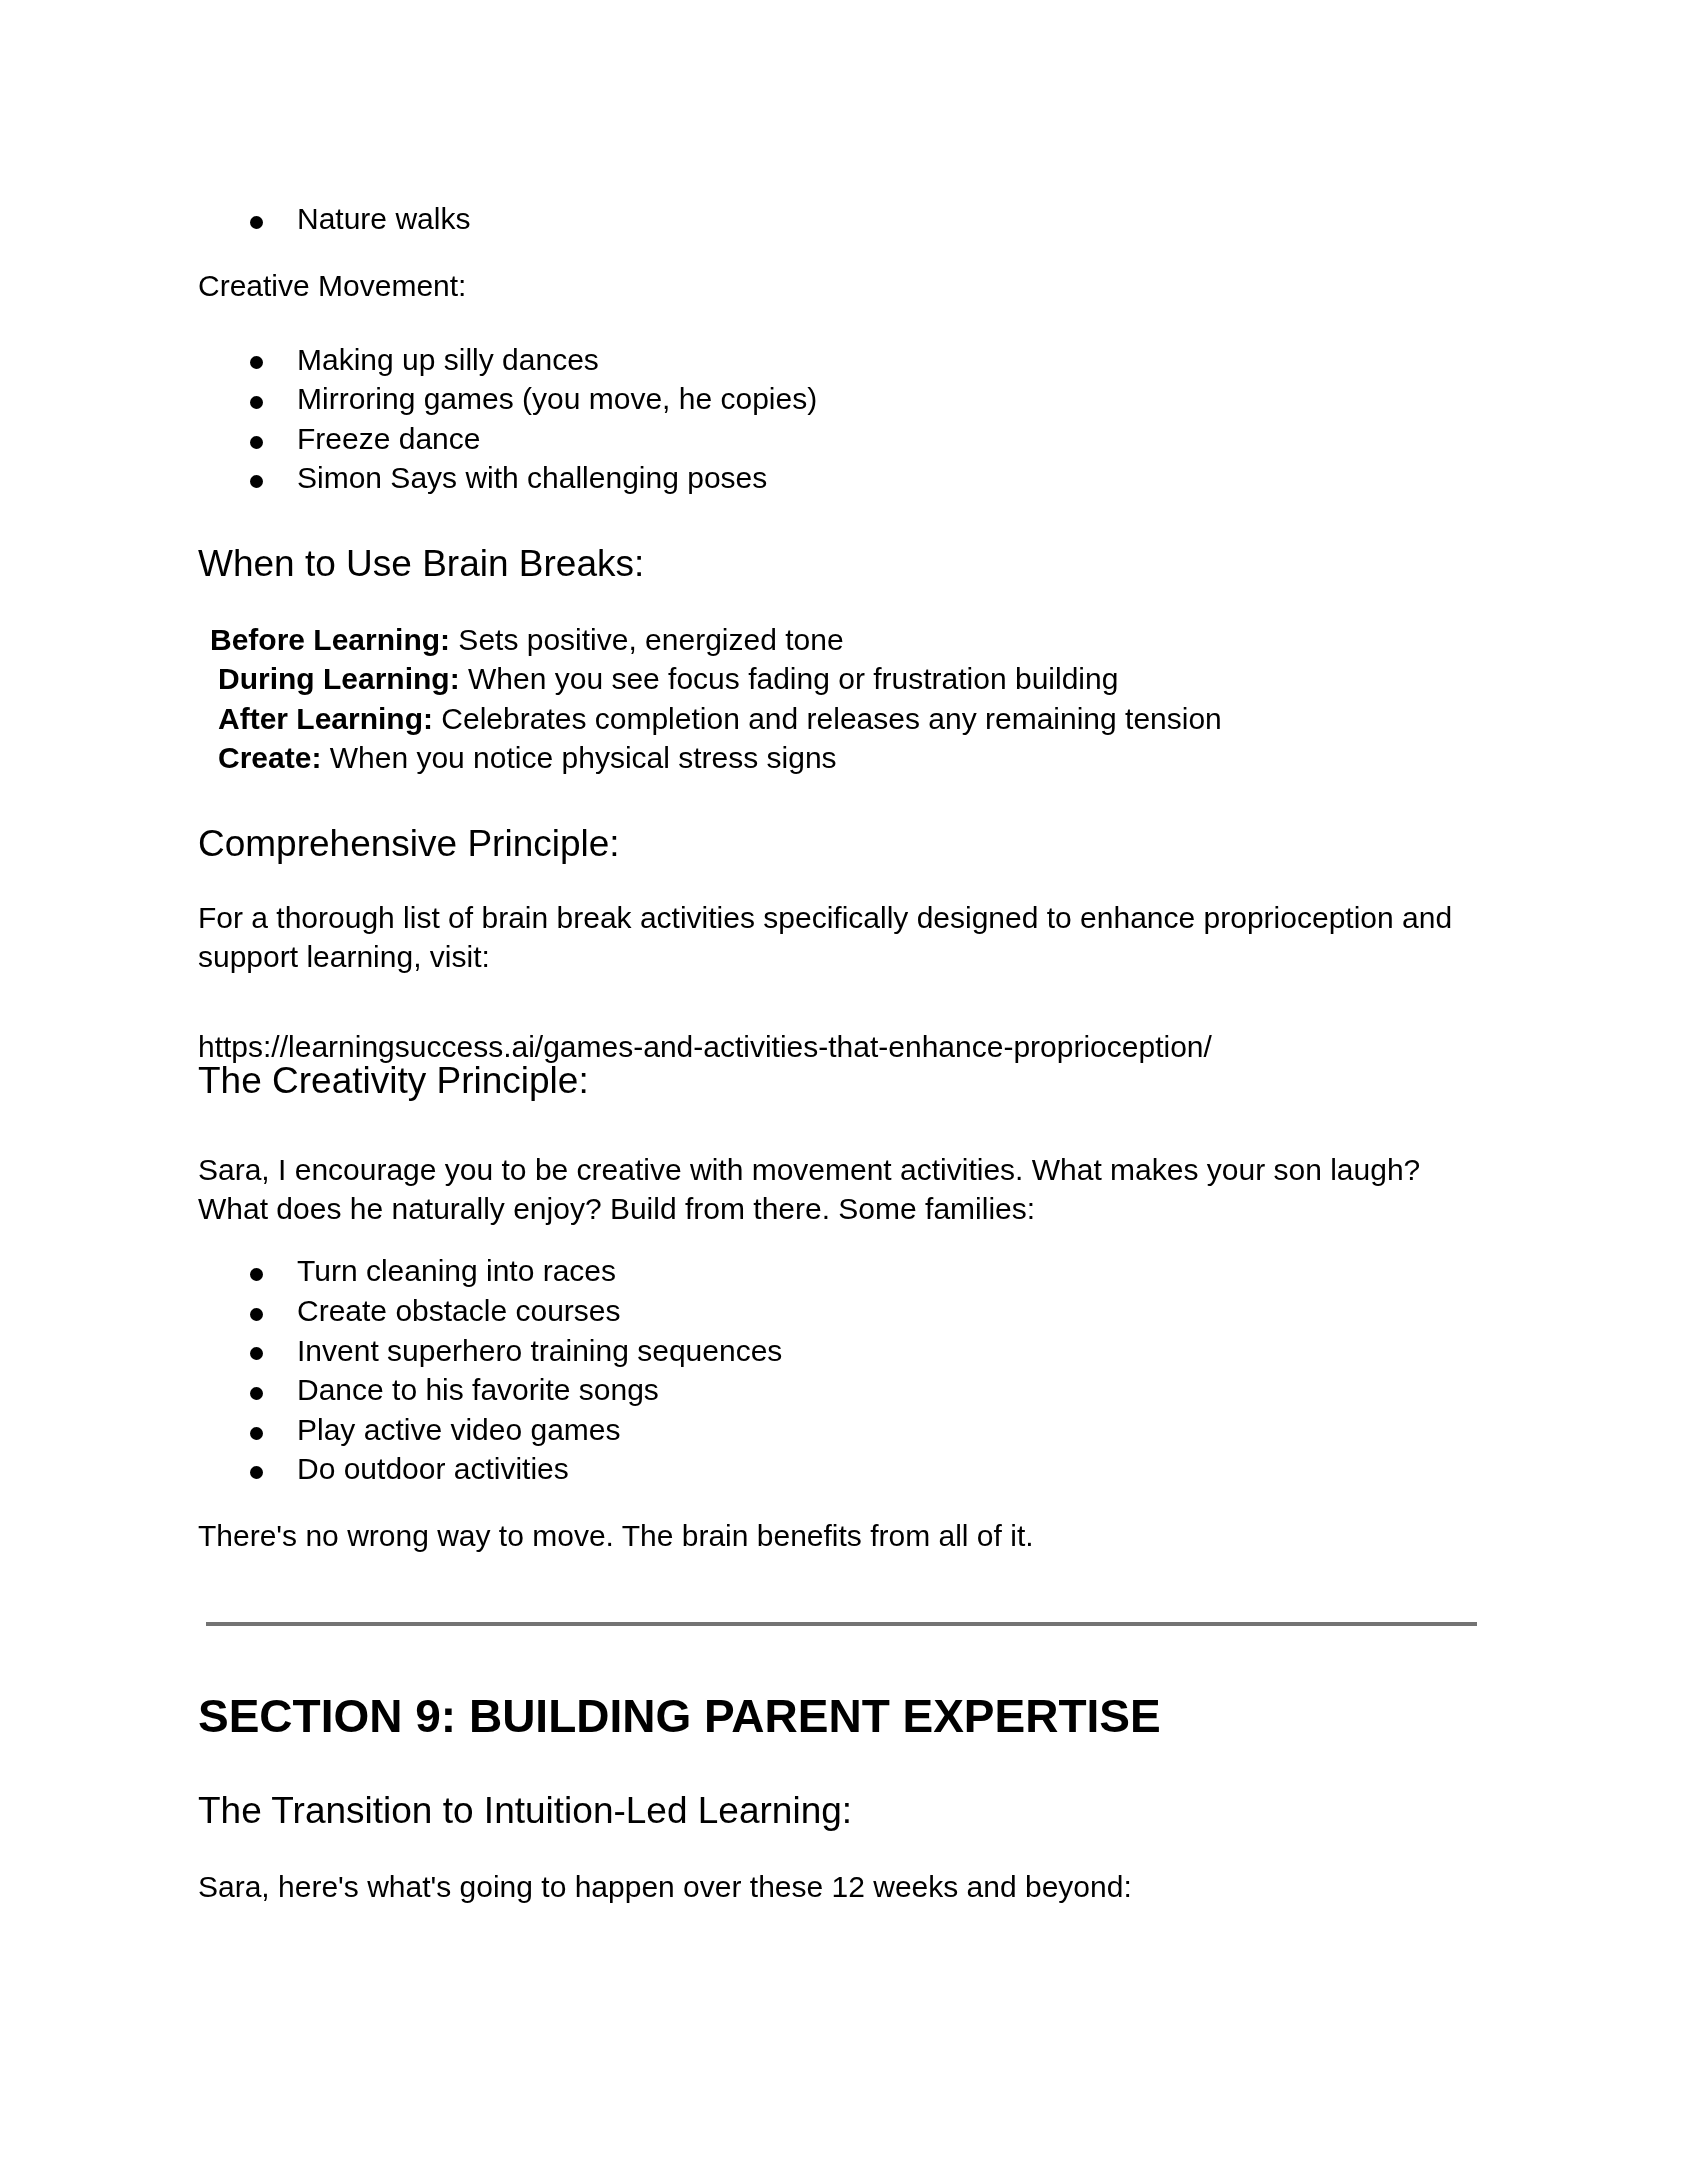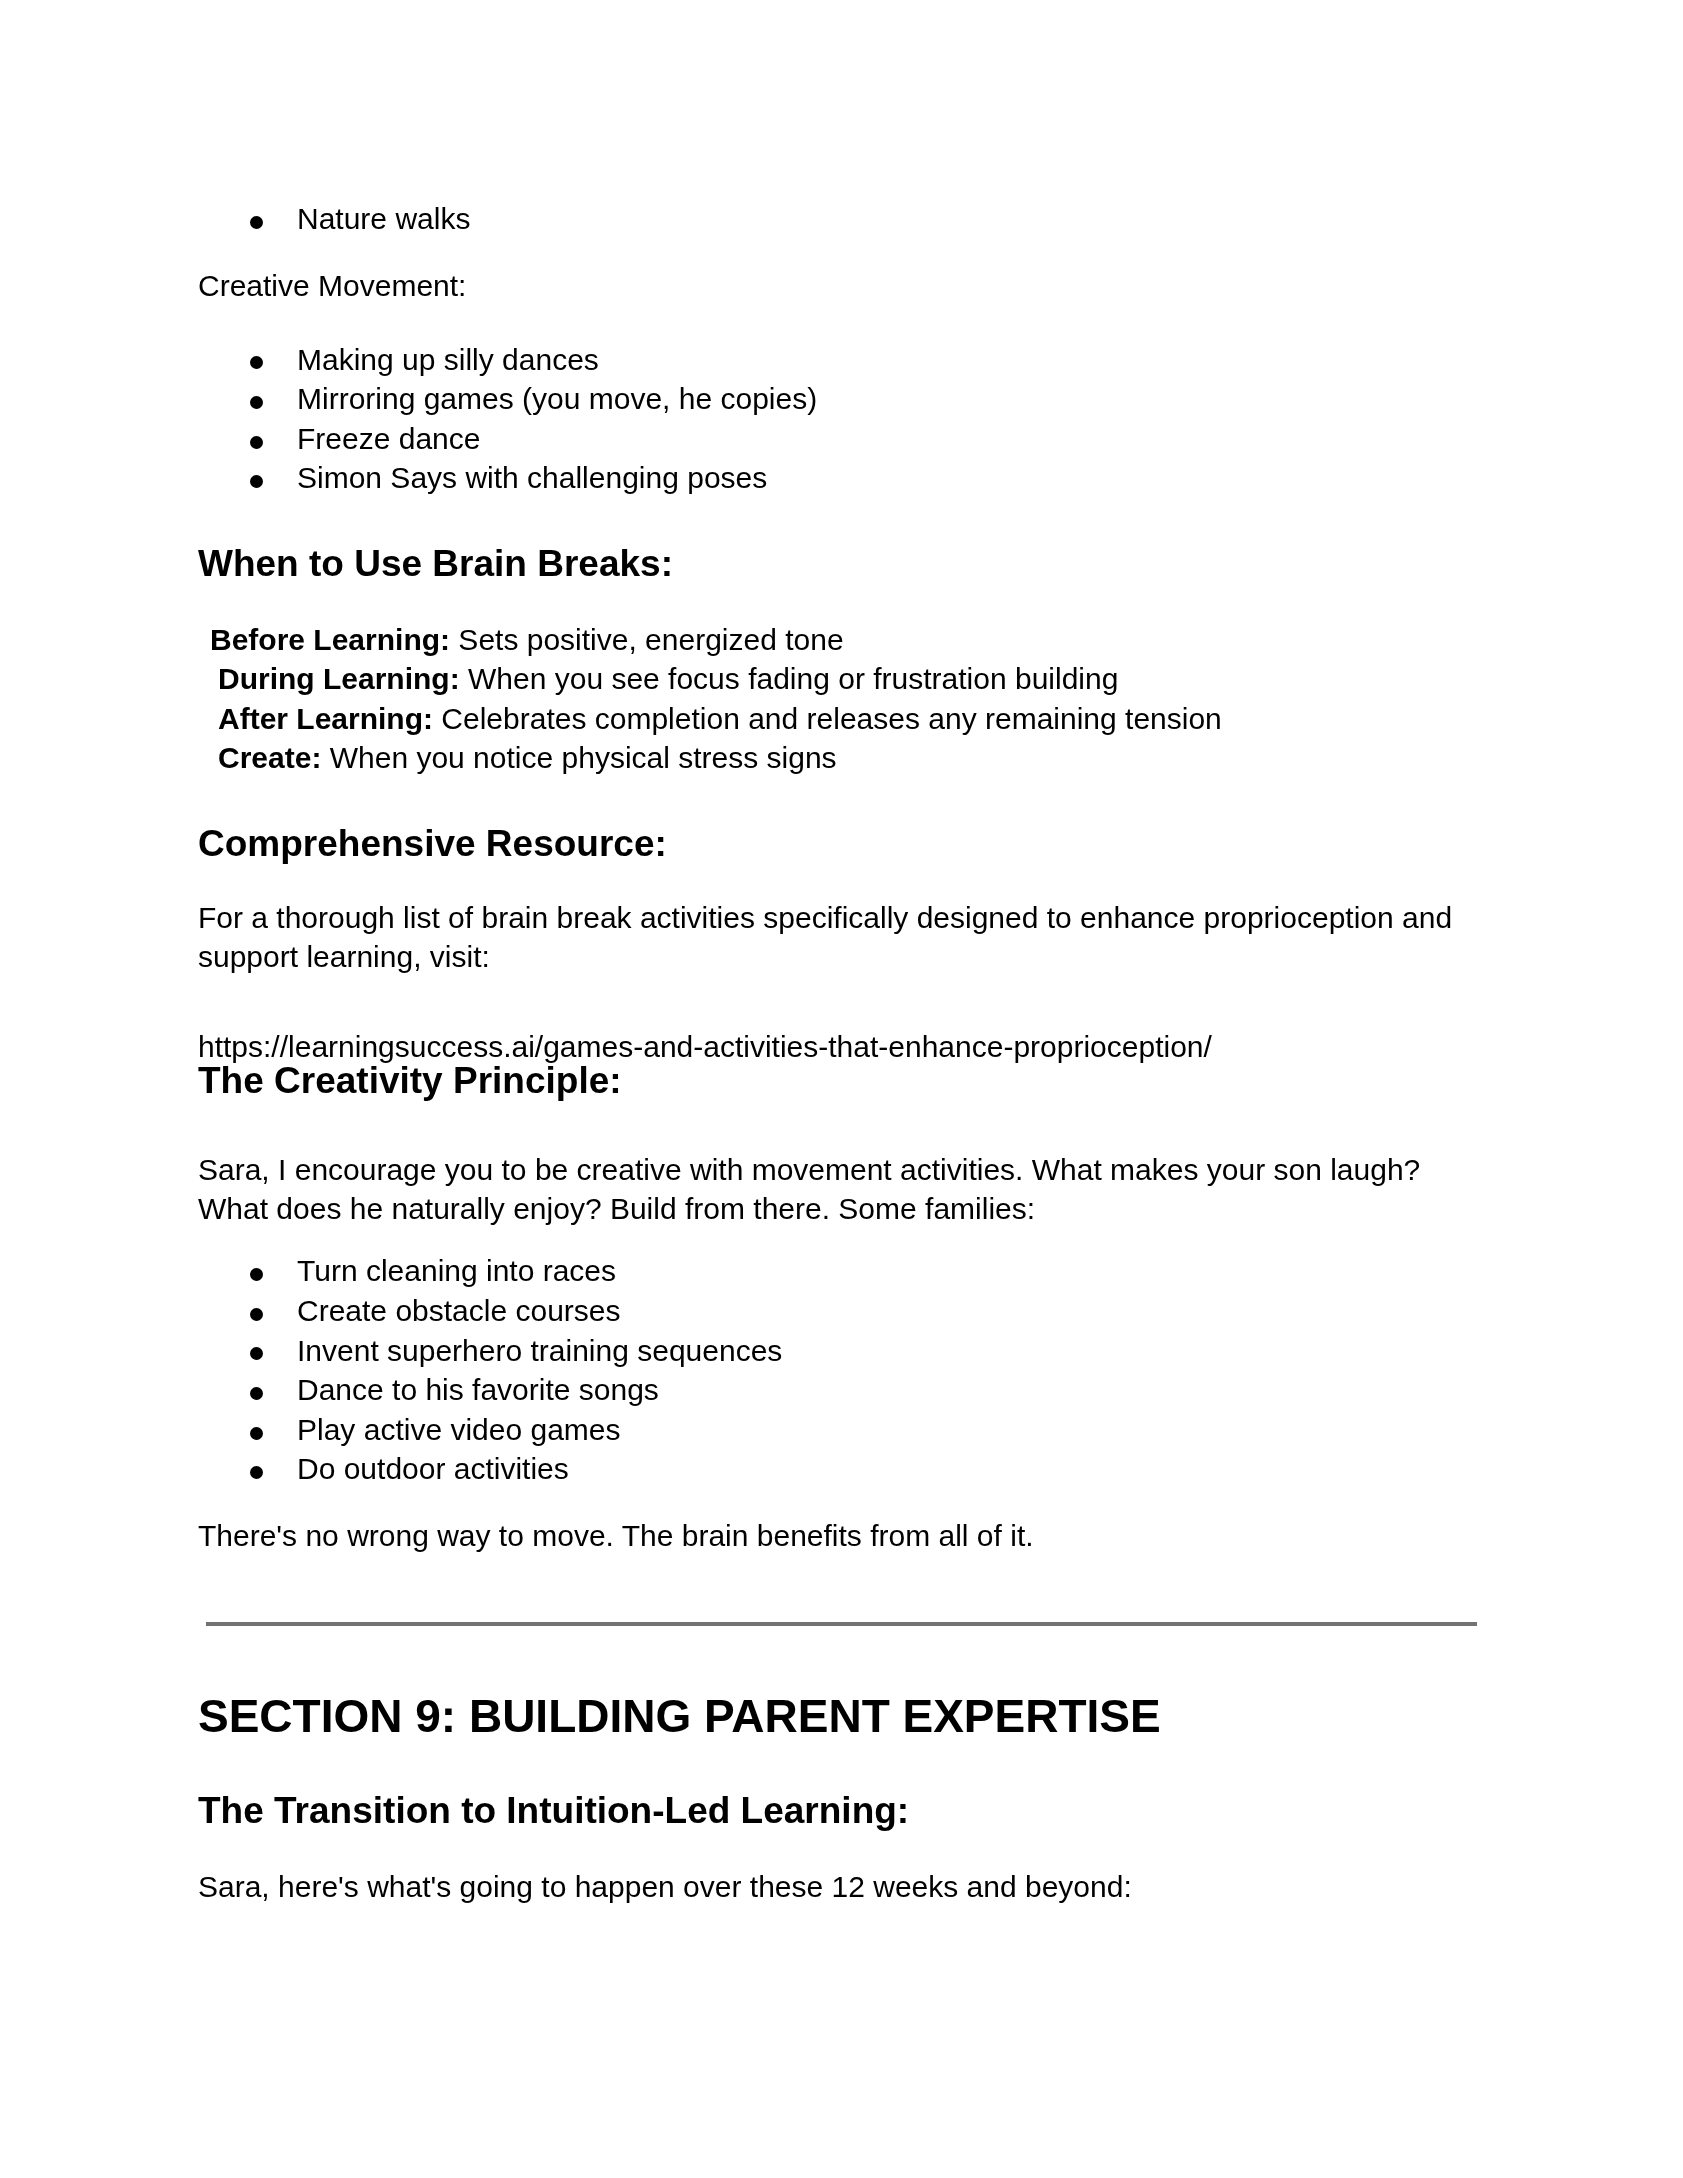--- a/index.html
+++ b/index.html
@@ -1,20 +1,20 @@
 <!DOCTYPE html>
 <html><head>
 <meta charset="utf-8">
 <style>
   html, body { margin: 0; padding: 0; background: #ffffff; }
   body { width: 1683px; height: 2178px; position: relative; overflow: hidden;
          font-family: "Liberation Sans", sans-serif; color: #000000; }
   .ln { position: absolute; left: 198px; white-space: nowrap; }
   .body { font-size: 30px; line-height: 40px; height: 40px; }
-  .h3 { font-size: 37px; line-height: 46px; height: 46px; font-weight: bold; }
+  .h3 { font-size: 37px; line-height: 46px; height: 46px; font-weight: normal; }
   .h1 { font-size: 46px; line-height: 55px; height: 55px; font-weight: bold; }
   .sub { font-weight: normal; }
   .b { font-weight: bold; margin-left: 12px; }
   .ind { left: 206px; }
   .bul { left: 297px; }
   .dot { position: absolute; left: 250px; width: 13px; height: 13px; border-radius: 50%; background: #000; }
   .rule { position: absolute; left: 206px; width: 1271px; top: 1622px; height: 4px; background: #737373; }
 </style>
 </head>
 <body>
@@ -39,21 +39,21 @@
 <div class="ln body ind" style="top:659px">
   <span class="b">During Learning:</span><span> When you see focus fading or frustration building</span>
 </div>
 <div class="ln body ind" style="top:699px">
   <span class="b">After Learning:</span><span> Celebrates completion and releases any remaining tension</span>
 </div>
 <div class="ln body ind" style="top:738px">
   <span class="b">Create:</span><span> When you notice physical stress signs</span>
 </div>
 
-<div class="ln h3" style="top:821px">Comprehensive Resource:</div>
+<div class="ln h3" style="top:821px">Comprehensive Principle:</div>
 <div class="ln body" style="top:898px">For a thorough list of brain break activities specifically designed to enhance proprioception and</div>
 <div class="ln body" style="top:937px">support learning, visit:</div>
 <div class="ln body" style="top:1027px">https://learningsuccess.ai/games-and-activities-that-enhance-proprioception/</div>
 
 <div class="ln h3" style="top:1058px">The Creativity Principle:</div>
 <div class="ln body" style="top:1150px">Sara, I encourage you to be creative with movement activities. What makes your son laugh?</div>
 <div class="ln body" style="top:1189px">What does he naturally enjoy? Build from there. Some families:</div>
 
 <span class="dot" style="top:1268px"></span>
 <div class="ln body bul" style="top:1251px">Turn cleaning into races</div>

